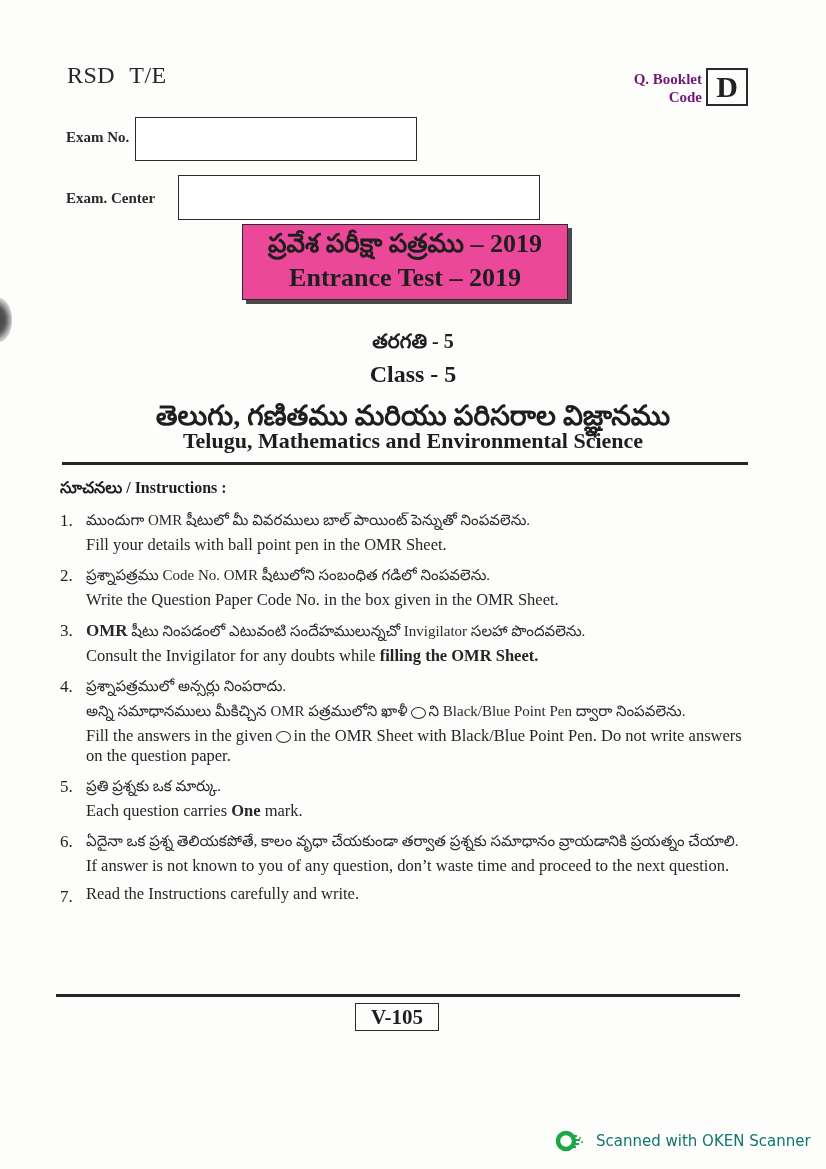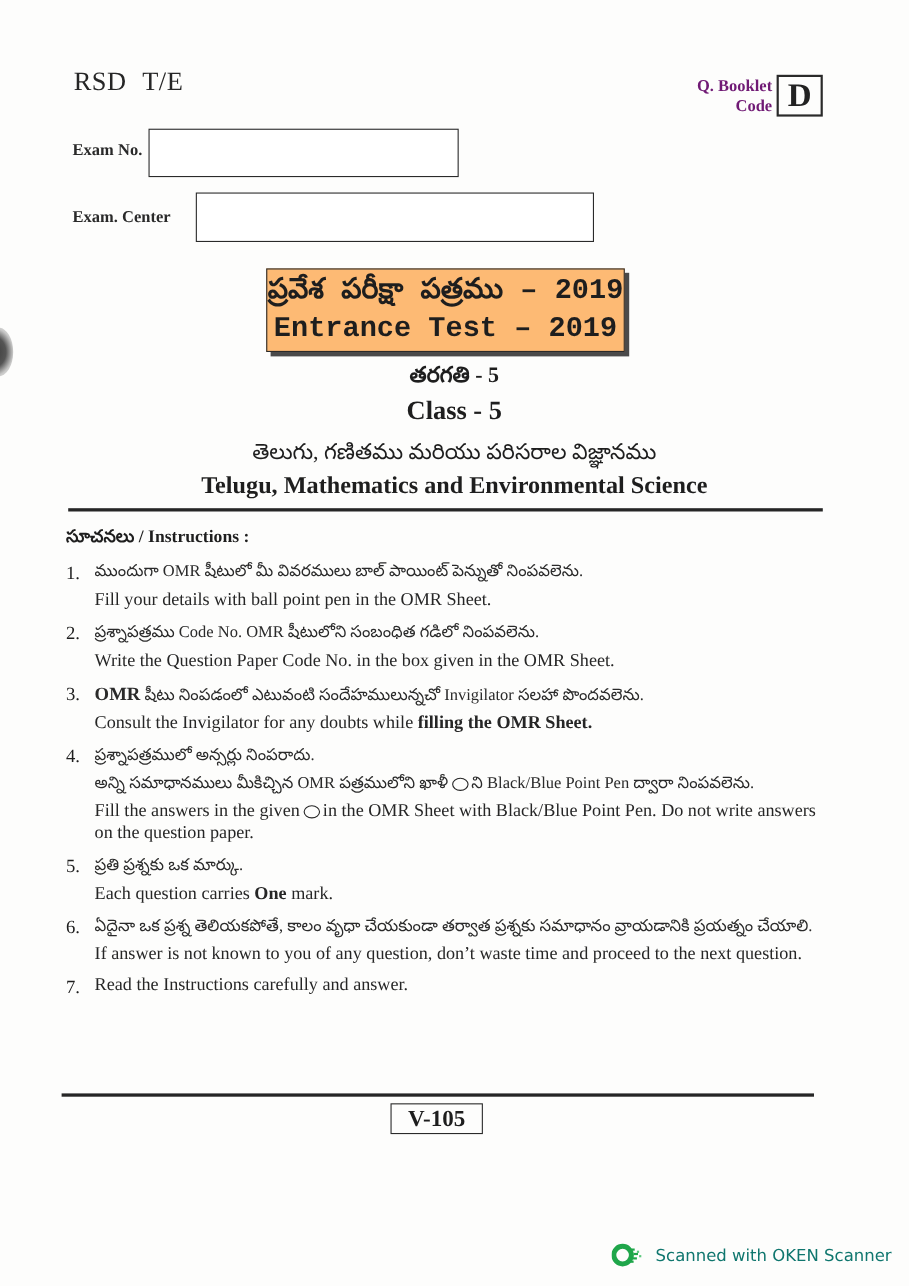--- a/index.html
+++ b/index.html
@@ -24,31 +24,31 @@
       font-size: 15px; font-weight: bold; line-height: 18px; color: #701a75;
     }
     .booklet-code {
       left: 706px; top: 68px; width: 38px; height: 34px;
       border: 2px solid #2a2a2a; font-size: 30px; font-weight: bold;
       text-align: center; line-height: 34px; color: #222;
     }
     .field-label { font-size: 15px; font-weight: bold; color: #2a2a2a; }
     .field-box { border: 1.5px solid #2a2a2a; background: #fff; }
     .title-box {
-      left: 242px; top: 244px; width: 324px; height: 74px;
+      left: 242px; top: 224px; width: 324px; height: 74px;
       border: 1.5px solid #2a2a2a;
       box-shadow: 4px 4px 0 #4a4a4a;
-      text-align: center; background: #fdba74; font-family: Liberation Mono, monospace;
+      text-align: center; background: #ec4899;
     }
     .title-te { font-size: 26px; font-weight: bold; line-height: 34px; margin-top: 2px; }
     .title-en { font-size: 26px; font-weight: bold; line-height: 34px; }
     .center { left: 0; width: 826px; text-align: center; }
     .class-te { top: 330px; font-size: 20px; font-weight: bold; }
     .class-en { top: 361px; font-size: 24px; font-weight: bold; }
-    .subject-te { top: 400px; font-size: 20px; font-weight: normal; }
+    .subject-te { top: 400px; font-size: 28px; font-weight: bold; }
     .subject-en { top: 428px; font-size: 22px; font-weight: bold; }
     .rule {
       left: 62px; width: 686px; height: 3px; background: #262626;
     }
     .instr-head {
       left: 60px; top: 479px; font-size: 16px; font-weight: bold;
     }
     .instr-list { left: 60px; top: 508px; width: 690px; }
     .item { position: relative; padding-left: 26px; margin-bottom: 8px; }
     .item .num {
@@ -134,21 +134,21 @@
     <div class="te">ప్రతి ప్రశ్నకు ఒక మార్కు.</div>
     <div class="en"><span>Each question carries </span><b>One</b><span> mark.</span></div>
   </div>
   <div class="item">
     <span class="num">6.</span>
     <div class="te">ఏదైనా ఒక ప్రశ్న తెలియకపోతే, కాలం వృధా చేయకుండా తర్వాత ప్రశ్నకు సమాధానం వ్రాయడానికి ప్రయత్నం చేయాలి.</div>
     <div class="en">If answer is not known to you of any question, don’t waste time and proceed to the next question.</div>
   </div>
   <div class="item">
     <span class="num">7.</span>
-    <div class="en">Read the Instructions carefully and answer.</div>
+    <div class="en">Read the Instructions carefully and write.</div>
   </div>
 </div>
 
 <div class="abs bottom-rule"></div>
 
 <div class="abs vcode">V-105</div>
 
 <div class="abs watermark">
   <span class="wm-logo">
     <svg width="30" height="22" viewBox="0 0 30 22">

